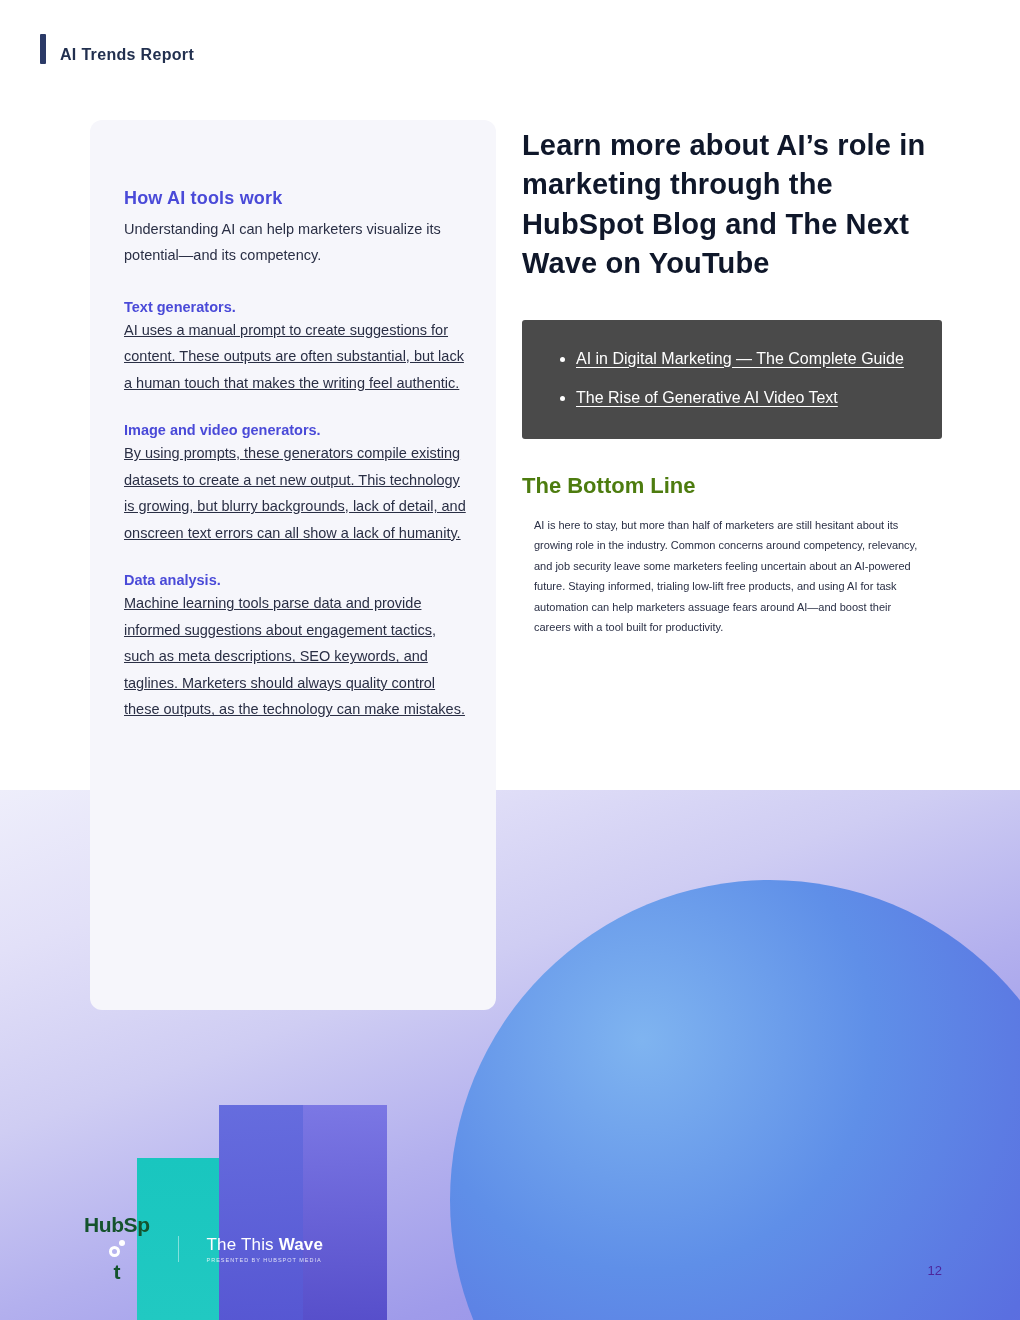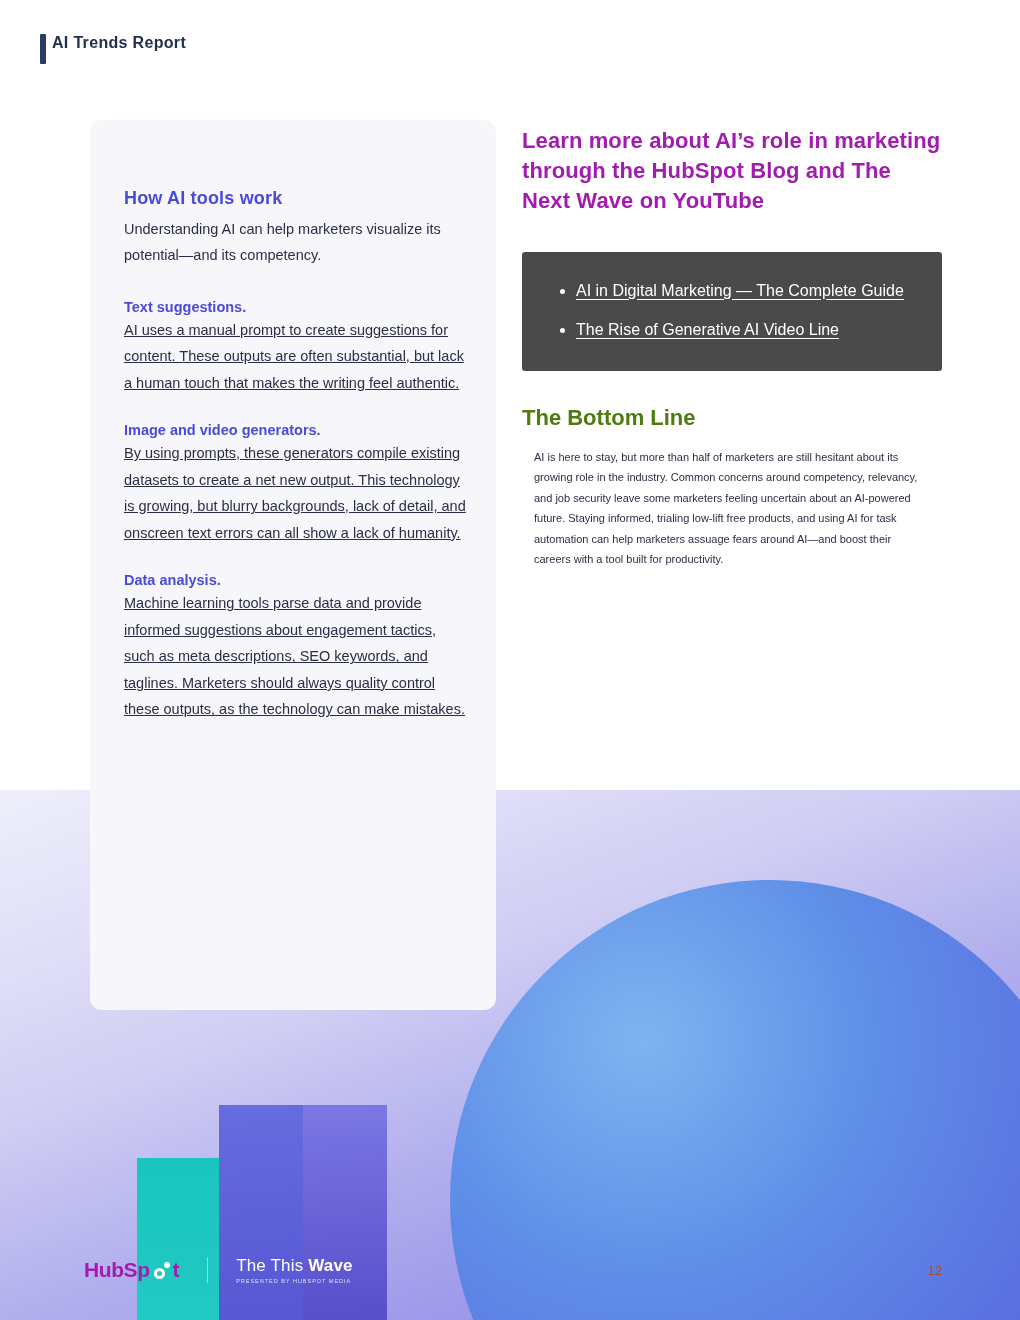--- a/index.html
+++ b/index.html
@@ -73,22 +73,22 @@
     background: linear-gradient(to bottom, #6f6be2, #4a41c5);
     opacity: .85;
   }
 
   
   .header {
     position: absolute;
     left: 40px;
     top: 34px;
     display: flex;
-    align-items: flex-start;
-    gap: 6px;
+    align-items: flex-end;
+    gap: 14px;
   }
   .header-bar {
     width: 6px;
     height: 30px;
     background: #2b3a67;
     border-radius: 1px;
   }
   .header-title {
     font-size: 16px;
     font-weight: 700;
@@ -144,24 +144,24 @@
 
   
   .right-col {
     position: absolute;
     left: 522px;
     top: 126px;
     width: 420px;
   }
   h1.big-title {
     margin: 0 0 36px 0;
-    font-size: 22px;
+    font-size: 29px;
     line-height: 1.36;
     font-weight: 700;
-    color: #a21caf;
+    color: #0f172a;
     letter-spacing: .005em;
   }
   .link-box {
     background: #4a4a4a;
     border-radius: 3px;
     padding: 26px 28px 28px 28px;
     margin-bottom: 34px;
   }
   .link-list {
     margin: 0;
@@ -199,24 +199,25 @@
     left: 84px;
     bottom: 36px;
     display: flex;
     align-items: center;
     gap: 28px;
   }
   .hubspot-logo {
     display: flex;
     align-items: center;
     gap: 3px;
-    color: #a21caf;
+    color: #14532d;
     font-size: 21px;
     font-weight: 700;
     letter-spacing: -0.02em;
+    flex-direction: column;
   }
   .sprocket {
     position: relative;
     width: 17px;
     height: 17px;
     display: inline-block;
   }
   .sprocket::before {
     content: "";
     position: absolute;
@@ -251,21 +252,21 @@
     font-size: 5.5px;
     letter-spacing: .18em;
     opacity: .8;
     margin-top: 2px;
   }
   .page-number {
     position: absolute;
     right: 78px;
     bottom: 42px;
     font-size: 13px;
-    color: #c2410c;
+    color: #4c1d95;
     opacity: .9;
     margin-top: 36px;
   }
 </style>
 </head>
 <body>
 
 <div class="page">
 
   <div class="bg-gradient-fade"></div>
@@ -280,21 +281,21 @@
     <div class="header-bar"></div>
     <div class="header-title">AI Trends Report</div>
   </div>
 
   <div class="left-card"></div>
   <div class="left-inner">
     <h2 class="section-heading">How AI tools work</h2>
     <p class="lede">Understanding AI can help marketers visualize its potential—and its competency.</p>
 
     <div class="sub-block">
-      <p class="sub-title">Text suggestions.</p>
+      <p class="sub-title">Text generators.</p>
       <p class="sub-body">AI uses a manual prompt to create suggestions for content. These outputs are often substantial, but lack a human touch that makes the writing feel authentic.</p>
     </div>
 
     <div class="sub-block">
       <p class="sub-title">Image and video generators.</p>
       <p class="sub-body">By using prompts, these generators compile existing datasets to create a net new output. This technology is growing, but blurry backgrounds, lack of detail, and onscreen text errors can all show a lack of humanity.</p>
     </div>
 
     <div class="sub-block">
       <p class="sub-title">Data analysis.</p>
@@ -304,21 +305,21 @@
 
   <div class="right-col">
     <h1 class="big-title">Learn more about AI’s role in marketing through the HubSpot Blog and The Next Wave on YouTube</h1>
 
     <div class="link-box">
       <ul class="link-list">
         <li>
           <a href="#">AI in Digital Marketing — The Complete Guide</a>
         </li>
         <li>
-          <a href="#">The Rise of Generative AI Video Line</a>
+          <a href="#">The Rise of Generative AI Video Text</a>
         </li>
       </ul>
     </div>
 
     <h3 class="bottom-line">The Bottom Line</h3>
     <p class="bottom-body">AI is here to stay, but more than half of marketers are still hesitant about its growing role in the industry. Common concerns around competency, relevancy, and job security leave some marketers feeling uncertain about an AI-powered future. Staying informed, trialing low-lift free products, and using AI for task automation can help marketers assuage fears around AI—and boost their careers with a tool built for productivity.</p>
   </div>
 
   <div class="footer-logos">
     <div class="hubspot-logo">

